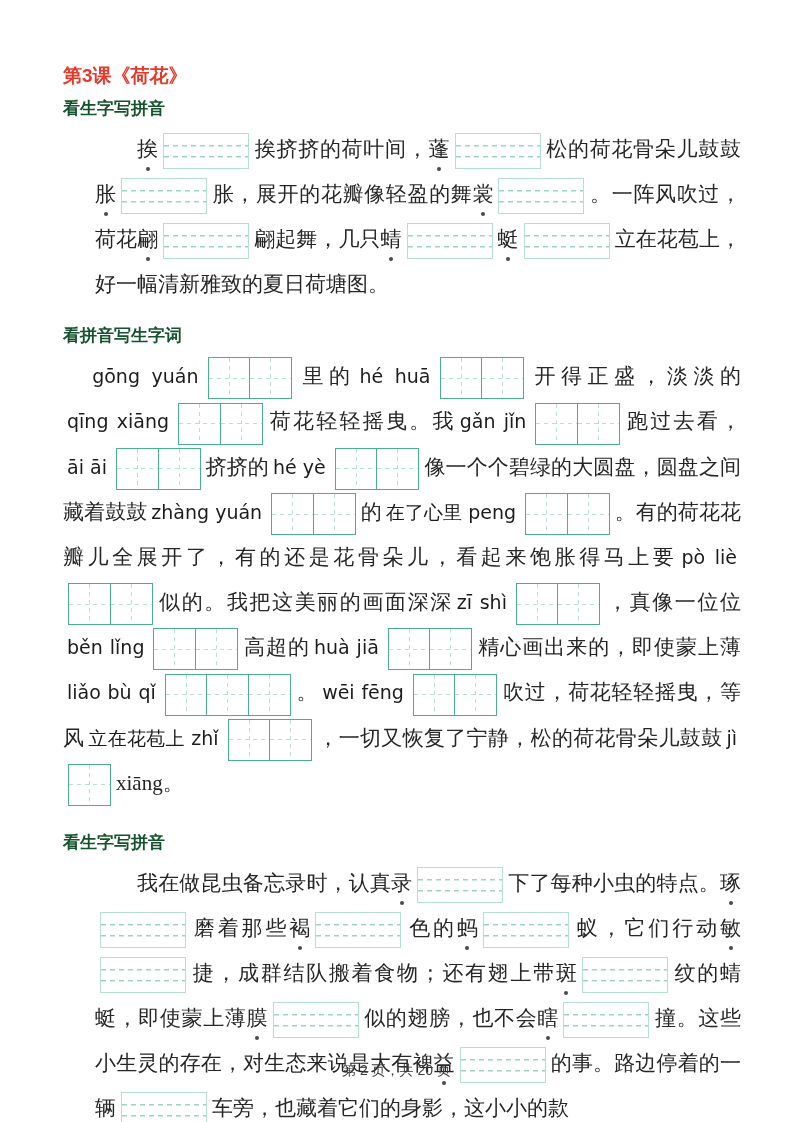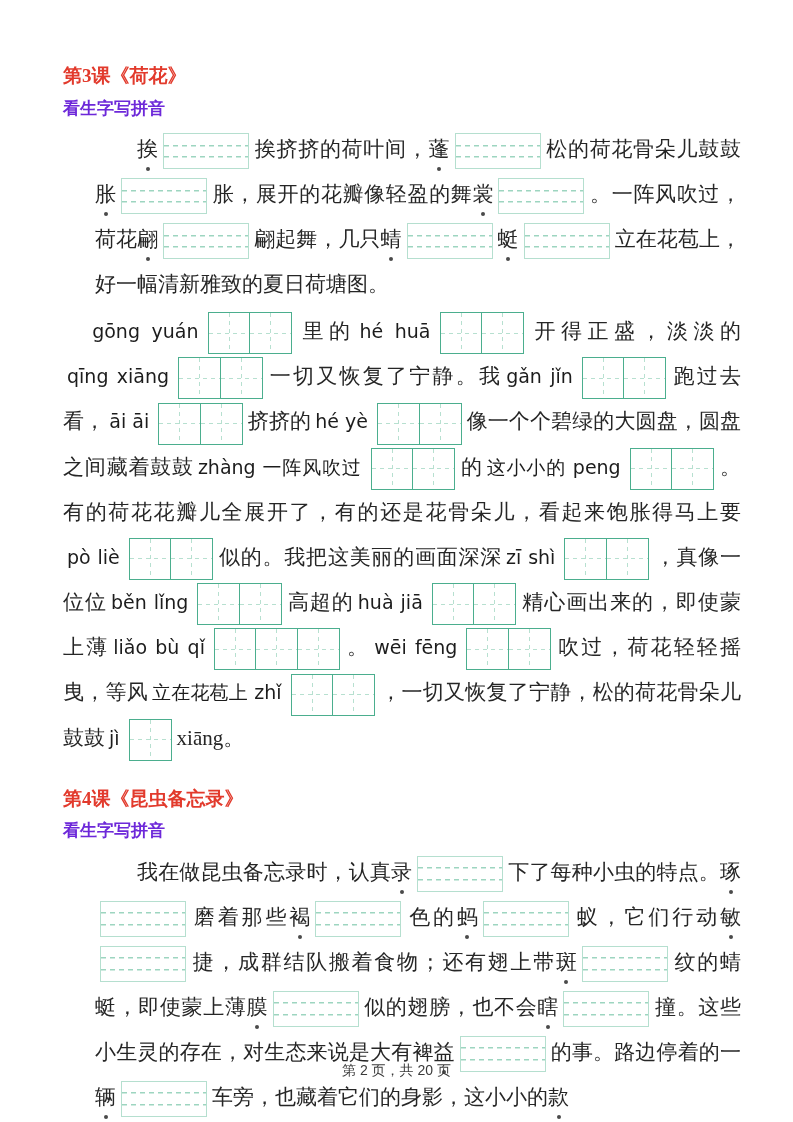--- a/index.html
+++ b/index.html
@@ -11,29 +11,29 @@
     color: #262626;
     overflow: hidden;
     position: relative;
   }
   .page {
     width: 793px; height: 1122px;
     padding: 64px 52px 0 63px;
     position: relative;
   }
   .lesson-title {
-    font-family: Liberation Serif, serif;
+    font-family: Liberation Sans, sans-serif;
     font-size: 19px; font-weight: bold;
     color: #e23a2c;
     margin: 0 0 10px 0; line-height: 1.25;
   }
   .sub-heading {
     font-family: "Liberation Sans", "DejaVu Sans", sans-serif;
     font-size: 17px; font-weight: bold;
-    color: #6d28d9;
+    color: #14532d;
     margin: 10px 0 8px 0; line-height: 1.25;
   }
   .para {
     font-size: 21px;
     line-height: 45px;
     margin: 2px 0 0 0;
     text-align: justify;
   }
   .para.indent2 { text-indent: 2em; margin-left: 32px; }
   .para.indent1 { text-indent: 1.2em; }
@@ -103,43 +103,44 @@
 
 <div class="page">
 
   <section class="lesson-3">
     <h2 class="lesson-title">第3课《荷花》</h2>
 
     <h3 class="sub-heading">看生字写拼音</h3>
 
     <p class="para indent2"><span class="zh dotchar">挨</span><span class="pbox"></span><span class="zh">挨挤挤的荷叶间，</span><span class="zh dotchar">蓬</span><span class="pbox"></span><span class="zh">松的荷花骨朵儿鼓鼓</span><span class="zh dotchar">胀</span><span class="pbox"></span><span class="zh">胀，展开的花瓣像轻盈的舞</span><span class="zh dotchar">裳</span><span class="pbox"></span><span class="zh">。一阵风吹过，荷花</span><span class="zh dotchar">翩</span><span class="pbox"></span><span class="zh">翩起舞，几只</span><span class="zh dotchar">蜻</span><span class="pbox"></span><span class="zh dotchar">蜓</span><span class="pbox"></span><span class="zh">立在花苞上，好一幅清新雅致的夏日荷塘图。</span></p>
 
+    <h3 class="sub-heading" style="margin-top:18px;">看拼音写生字词</h3>
 
     <p class="para indent1"><span class="py">gōng yuán</span><span class="cbox">
           <span class="cell"></span>
           <span class="cell"></span>
         </span><span class="zh">里的</span><span class="py">hé huā</span><span class="cbox">
           <span class="cell"></span>
           <span class="cell"></span>
         </span><span class="zh">开得正盛，淡淡的</span><span class="py">qīng xiāng</span><span class="cbox">
           <span class="cell"></span>
           <span class="cell"></span>
-        </span><span class="zh">一切又恢复了宁静。我</span><span class="py">gǎn jǐn</span><span class="cbox">
+        </span><span class="zh">荷花轻轻摇曳。我</span><span class="py">gǎn jǐn</span><span class="cbox">
           <span class="cell"></span>
           <span class="cell"></span>
         </span><span class="zh">跑过去看，</span><span class="py">āi āi</span><span class="cbox">
           <span class="cell"></span>
           <span class="cell"></span>
         </span><span class="zh">挤挤的</span><span class="py">hé yè</span><span class="cbox">
           <span class="cell"></span>
           <span class="cell"></span>
-        </span><span class="zh">像一个个碧绿的大圆盘，圆盘之间藏着鼓鼓</span><span class="py">zhàng 一阵风吹过</span><span class="cbox">
+        </span><span class="zh">像一个个碧绿的大圆盘，圆盘之间藏着鼓鼓</span><span class="py">zhàng yuán</span><span class="cbox">
           <span class="cell"></span>
           <span class="cell"></span>
-        </span><span class="zh">的</span><span class="py">这小小的 peng</span><span class="cbox">
+        </span><span class="zh">的</span><span class="py">在了心里 peng</span><span class="cbox">
           <span class="cell"></span>
           <span class="cell"></span>
         </span><span class="zh">。有的荷花花瓣儿全展开了，有的还是花骨朵儿，看起来饱胀得马上要</span><span class="py">pò liè</span><span class="cbox">
           <span class="cell"></span>
           <span class="cell"></span>
         </span><span class="zh">似的。我把这美丽的画面深深</span><span class="py">zī shì</span><span class="cbox">
           <span class="cell"></span>
           <span class="cell"></span>
         </span><span class="zh">，真像一位位</span><span class="py">běn lǐng</span><span class="cbox">
           <span class="cell"></span>
@@ -156,21 +157,20 @@
           <span class="cell"></span>
         </span><span class="zh">吹过，荷花轻轻摇曳，等风</span><span class="py">立在花苞上 zhǐ</span><span class="cbox">
           <span class="cell"></span>
           <span class="cell"></span>
         </span><span class="zh">，一切又恢复了宁静，松的荷花骨朵儿鼓鼓</span><span class="py">jì</span><span class="cbox">
           <span class="cell"></span>
         </span><span class="zh">xiāng。</span></p>
   </section>
 
   <section class="lesson-4">
-    <h2 class="lesson-title">第4课《昆虫备忘录》</h2>
 
     <h3 class="sub-heading">看生字写拼音</h3>
 
     <p class="para indent2"><span class="zh">我在做昆虫备忘录时，认真</span><span class="zh dotchar">录</span><span class="pbox"></span><span class="zh">下了每种小虫的特点。</span><span class="zh dotchar">琢</span><span class="pbox"></span><span class="zh">磨着那些</span><span class="zh dotchar">褐</span><span class="pbox"></span><span class="zh">色的</span><span class="zh dotchar">蚂</span><span class="pbox"></span><span class="zh">蚁，它们行动</span><span class="zh dotchar">敏</span><span class="pbox"></span><span class="zh">捷，成群结队搬着食物；还有翅上带</span><span class="zh dotchar">斑</span><span class="pbox"></span><span class="zh">纹的蜻蜓，即使蒙上薄</span><span class="zh dotchar">膜</span><span class="pbox"></span><span class="zh">似的翅膀，也不会</span><span class="zh dotchar">瞎</span><span class="pbox"></span><span class="zh">撞。这些小生灵的存在，对生态来说是大有裨</span><span class="zh dotchar">益</span><span class="pbox"></span><span class="zh">的事。路边停着的一</span><span class="zh dotchar">辆</span><span class="pbox"></span><span class="zh">车旁，也藏着它们的身影，这小小的</span><span class="zh dotchar">款</span></p>
   </section>
 
   <div class="page-footer">第 2 页，共 20 页</div>
 </div>
 
 </body></html>

